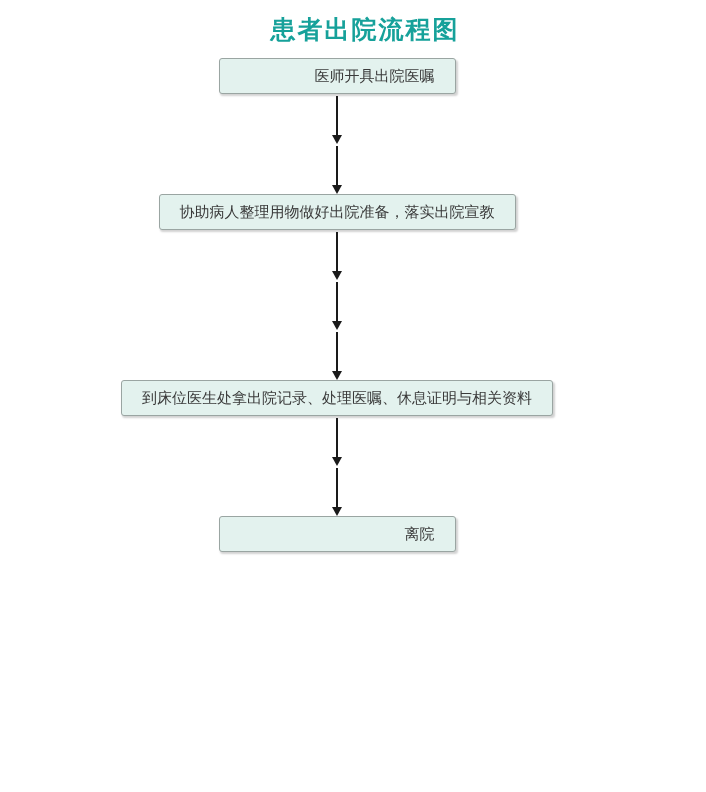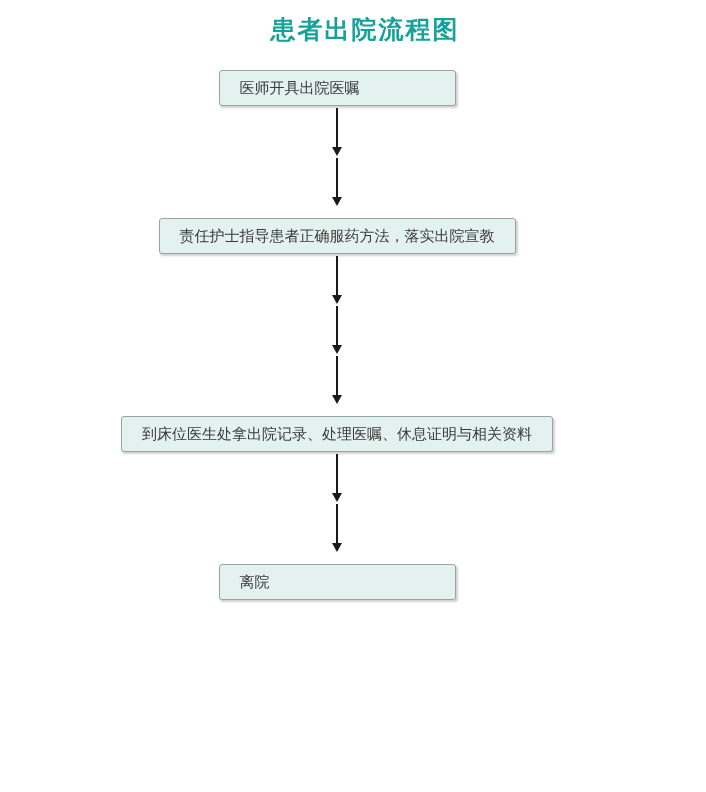--- a/index.html
+++ b/index.html
@@ -36,23 +36,22 @@
     box-sizing:border-box;
     min-width:237px;
     padding:8px 20px;
     background:var(--box-fill);
     border:1px solid var(--box-border);
     border-radius:3px;
     box-shadow:1.5px 2px 2px rgba(0,0,0,0.18);
     color:var(--box-text);
     font-size:15px;
     line-height:18px;
-    text-align:left;
+    text-align:right;
     white-space:nowrap;
-    margin-top:12px;
   }
   .arrow{
     height:50px;
     display:flex;
     flex-direction:column;
     align-items:center;
     padding-top:2px;
     box-sizing:border-box;
   }
   .arrow .shaft{
@@ -82,21 +81,21 @@
       <div class="shaft"></div>
       <div class="head"></div>
     </div>
 
 
     <div class="arrow">
       <div class="shaft"></div>
       <div class="head"></div>
     </div>
 
-    <div class="box">责任护士指导患者正确服药方法，落实出院宣教</div>
+    <div class="box">协助病人整理用物做好出院准备，落实出院宣教</div>
 
     <div class="arrow">
       <div class="shaft"></div>
       <div class="head"></div>
     </div>
 
 
     <div class="arrow">
       <div class="shaft"></div>
       <div class="head"></div>

